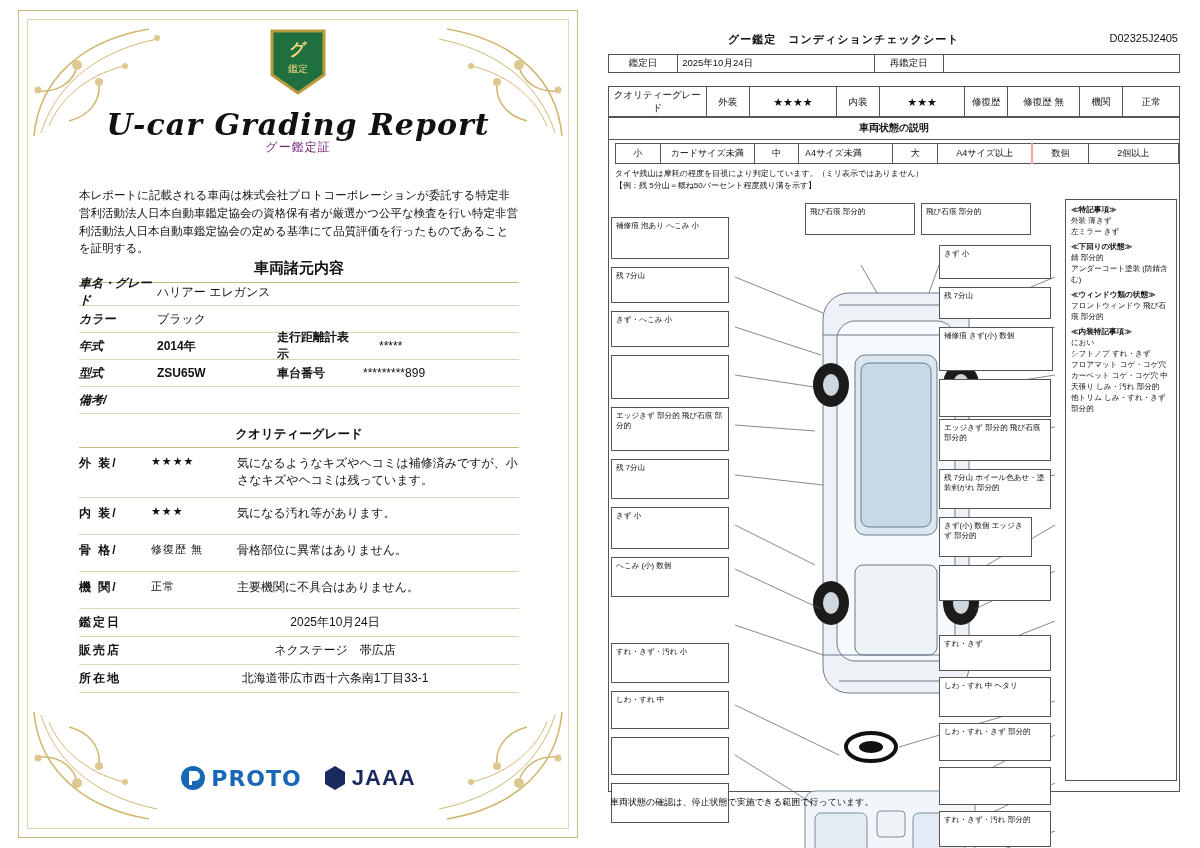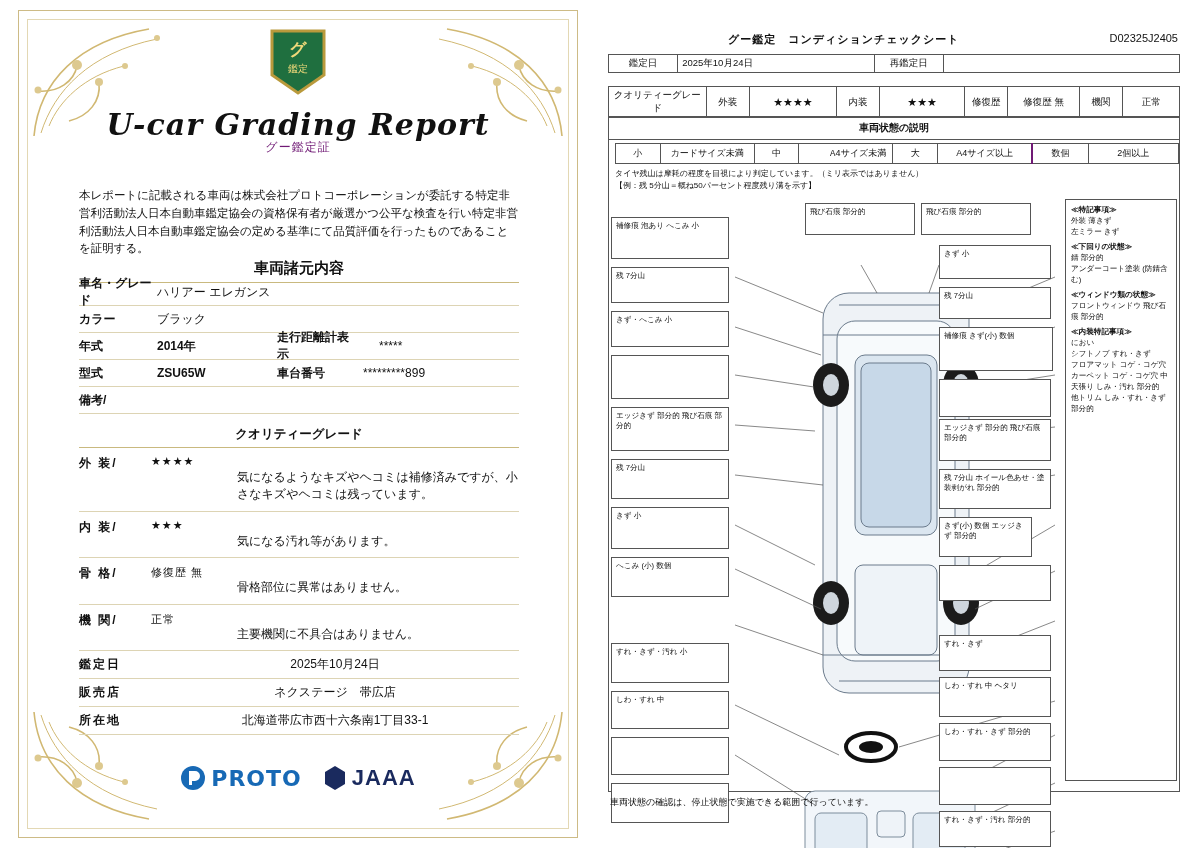--- a/index.html
+++ b/index.html
@@ -49,35 +49,35 @@
   .sec-title{
     position:absolute;left:60px;right:58px;text-align:center;
     font-size:15px;font-weight:bold;border-bottom:1px solid #c9b97f;
     padding-bottom:4px;
   }
   .spec-wrap{position:absolute;left:60px;right:58px;top:268px;}
   .row{
     display:flex;align-items:center;border-bottom:1px solid #ddd4b4;
     height:26px;font-size:12px;
   }
-  .row .lab{width:78px;font-weight:bold;color:#111;}
+  .row .lab{width:78px;font-weight:bold;color:#111;font-style:italic;}
   .row .val{flex:1;}
   .row .lab2{width:80px;font-weight:bold;}
   .row .val2{width:120px;}
   .grade-title{
     margin-top:12px;text-align:center;font-size:12.5px;font-weight:bold;
     border-bottom:1px solid #c9b97f;padding-bottom:4px;
   }
   .grow{
     display:flex;align-items:flex-start;border-bottom:1px solid #ddd4b4;
     font-size:12px;padding:7px 0;min-height:22px;
   }
   .grow .glab{width:72px;font-weight:bold;letter-spacing:2px;}
   .grow .gstar{width:86px;color:#111;font-size:11px;letter-spacing:1px;}
-  .grow .gtxt{flex:1;line-height:1.45;margin-top:14px;}
+  .grow .gtxt{flex:1;line-height:1.45;}
   .irow{
     display:flex;align-items:center;border-bottom:1px solid #ddd4b4;
     height:27px;font-size:12px;
   }
   .irow .ilab{width:72px;font-weight:bold;letter-spacing:2px;}
   .irow .ival{flex:1;text-align:center;}
   .notes{
     position:absolute;left:60px;right:58px;top:628px;font-size:10.5px;line-height:1.5;
   }
   .notes .nhead{font-weight:bold;margin-bottom:3px;}
@@ -333,24 +333,24 @@
 
     <div class="box-state">
       <div class="state-head">車両状態の説明</div>
 
       <table class="t size-row">
         <tbody>
             <tr>
           <td style="width:34px;text-align:center;">小</td>
           <td style="width:88px;text-align:center;">カードサイズ未満</td>
           <td style="width:34px;text-align:center;">中</td>
-          <td style="width:88px;text-align:right;font-family:Liberation Mono, monospace;">A4サイズ未満</td>
+          <td style="width:88px;text-align:left;font-family:Liberation Mono, monospace;">A4サイズ未満</td>
           <td style="width:34px;text-align:center;">大</td>
           <td style="width:88px;text-align:center;">A4サイズ以上</td>
-          <td style="width:46px;text-align:center;border-left:2px solid #701a75;">数個</td>
+          <td style="width:46px;text-align:center;border-left:2px solid #fca5a5;">数個</td>
           <td style="width:84px;text-align:center;">2個以上</td>
         </tr>
       </tbody>
         </table>
 
       <div class="note-tire">タイヤ残山は摩耗の程度を目視により判定しています。（ミリ表示ではありません）</div>
       <div class="note-tire2">【例：残 5分山＝概ね50パーセント程度残り溝を示す】</div>
 
       <div class="diagram">
 

